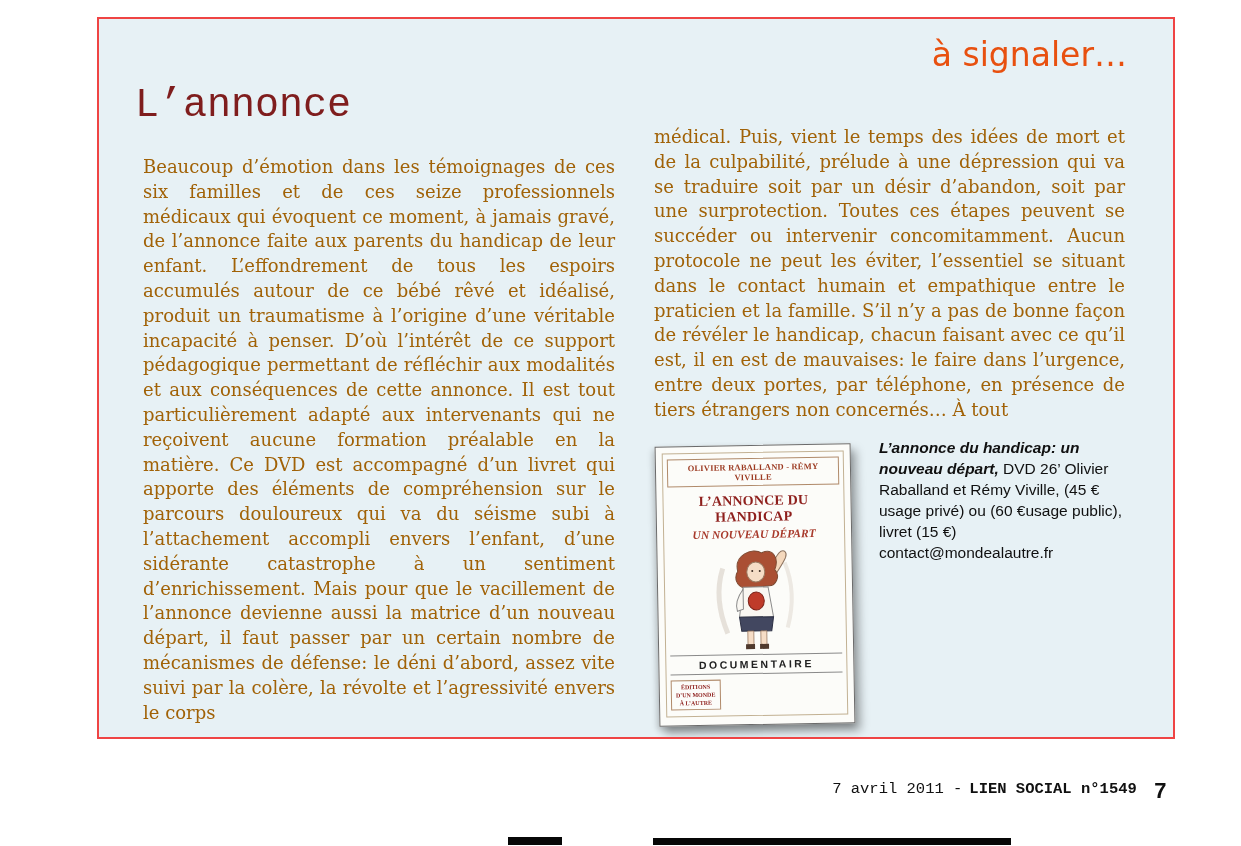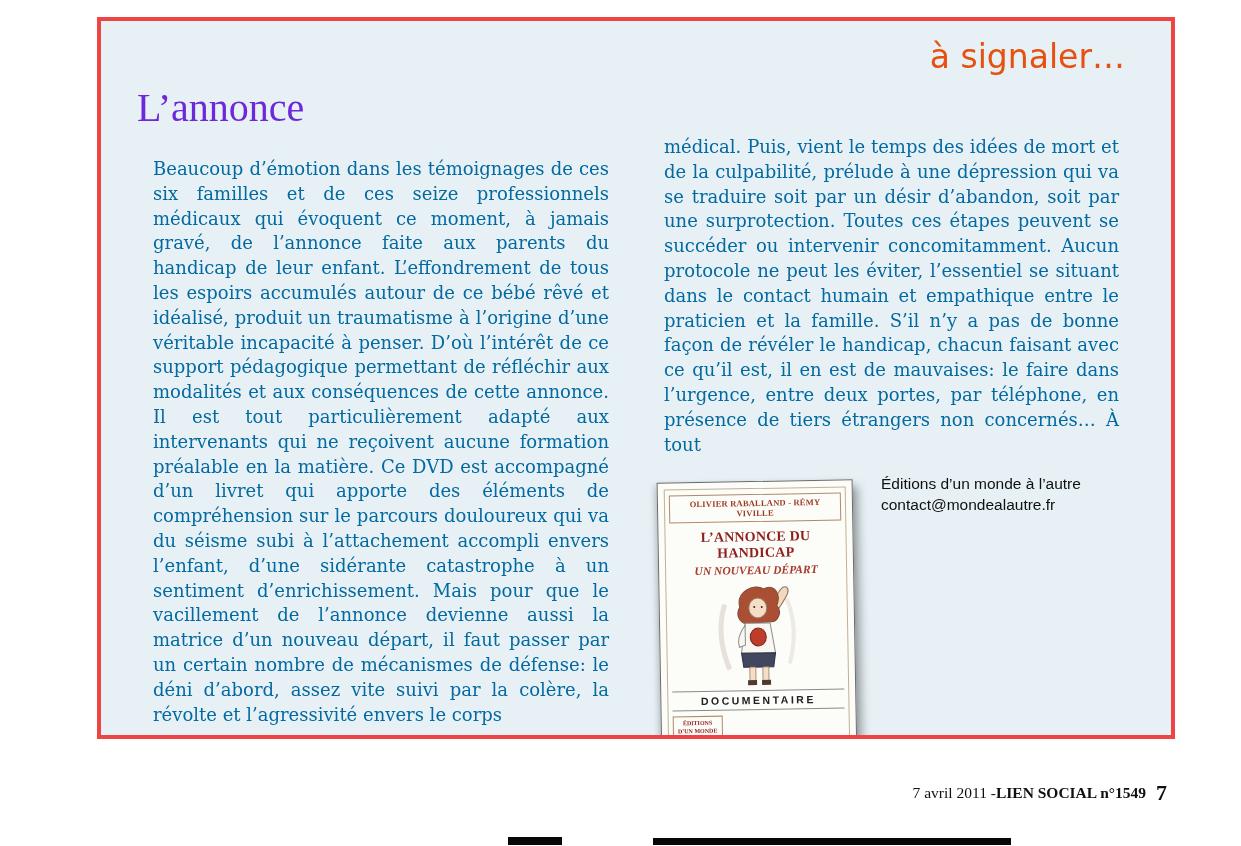--- a/index.html
+++ b/index.html
@@ -2,33 +2,33 @@
 <html lang="fr"><head>
 <meta charset="utf-8">
 <style>
   html,body{margin:0;padding:0;}
   body{
     width:1241px;height:846px;position:relative;background:#ffffff;
     font-family:"DejaVu Serif", serif;overflow:hidden;
   }
   .article-panel{
     position:absolute;left:97px;top:17px;width:1078px;height:722px;
-    background:#e7f1f5;border:4px solid #ef4444;box-sizing:border-box;overflow:hidden;
+    background:#e7f1f5;border:2px solid #ef4444;box-sizing:border-box;overflow:hidden;
   }
   .section-label{
     position:absolute;top:16px;right:46px;
     font-family:"DejaVu Sans", sans-serif;font-size:33px;color:#e8500f;font-weight:500;
   }
   .col-left{position:absolute;left:36px;top:62px;width:488px;}
   .article-title{
-    font-family:Liberation Serif, serif;font-size:40px;line-height:50px;
-    color:#6d28d9;font-weight:500;margin:0;
+    font-family:Liberation Mono, monospace;font-size:40px;line-height:50px;
+    color:#7f1d1d;font-weight:500;margin:0;
   }
   .body-text{
-    font-size:18px;line-height:24.8px;text-align:justify;color:#0369a1;margin:16px;
+    font-size:18px;line-height:24.8px;text-align:justify;color:#a16207;margin:8px;
   }
   .col-left .body-text{margin-top:24px;}
   .col-right{position:absolute;left:547px;top:98px;width:487px;}
   .wrap-zone{margin-top:2px;}
   .dvd-photo{
     float:left;width:202px;margin:8px 20px 4px 11px;
   }
   .dvd-cover{
     width:196px;box-sizing:border-box;background:#fcfcf9;border:1px solid #6b6b6b;
     padding:6px 6px 8px;transform:rotate(-1deg);
@@ -59,22 +59,22 @@
     border:1px solid #b08a6a;padding:2px 4px;line-height:1.35;text-align:center;font-weight:bold;
   }
   .caption{
     margin-top:14px;font-family:"Liberation Sans", sans-serif;font-size:15.5px;
     line-height:21px;color:#101010;
   }
   .caption p{margin:0;}
   .caption-work-title{font-weight:bold;font-style:italic;}
   .clear{clear:both;}
   .page-footer{
-    position:absolute;top:780px;right:74px;display:flex;align-items:center;
-    font-family:Liberation Serif, serif;font-size:15.5px;color:#101010;
+    position:absolute;top:780px;right:74px;display:flex;align-items:flex-start;
+    font-family:Liberation Mono, monospace;font-size:15.5px;color:#101010;gap:7px;
   }
   .footer-issue{font-weight:bold;}
   .footer-page-number{font-weight:bold;font-size:22px;margin-left:10px;}
   .scan-artifact{position:absolute;background:#070707;}
   .artifact-1{left:508px;top:837px;width:54px;height:8px;}
   .artifact-2{left:653px;top:838px;width:358px;height:7px;}
 </style>
 </head>
 <body>
 
@@ -125,21 +125,23 @@
                 <div>D’UN MONDE</div>
                 <div>À L’AUTRE</div>
               </div>
             </div>
           </div>
         </div>
       </div>
 
 
       <div class="caption">
-        <div>Éditions d’un monde à l’autre</div>
+        <p>
+          <span class="caption-work-title">L’annonce du handicap: un nouveau départ,</span><span> DVD 26’ Olivier Raballand et Rémy Viville, (45 € usage privé) ou (60 €usage public), livret (15 €)</span>
+        </p>
         <div>contact@mondealautre.fr</div>
       </div>
 
       <div class="clear"></div>
     </div>
   </div>
 
 </div>
 
 <div class="page-footer">

